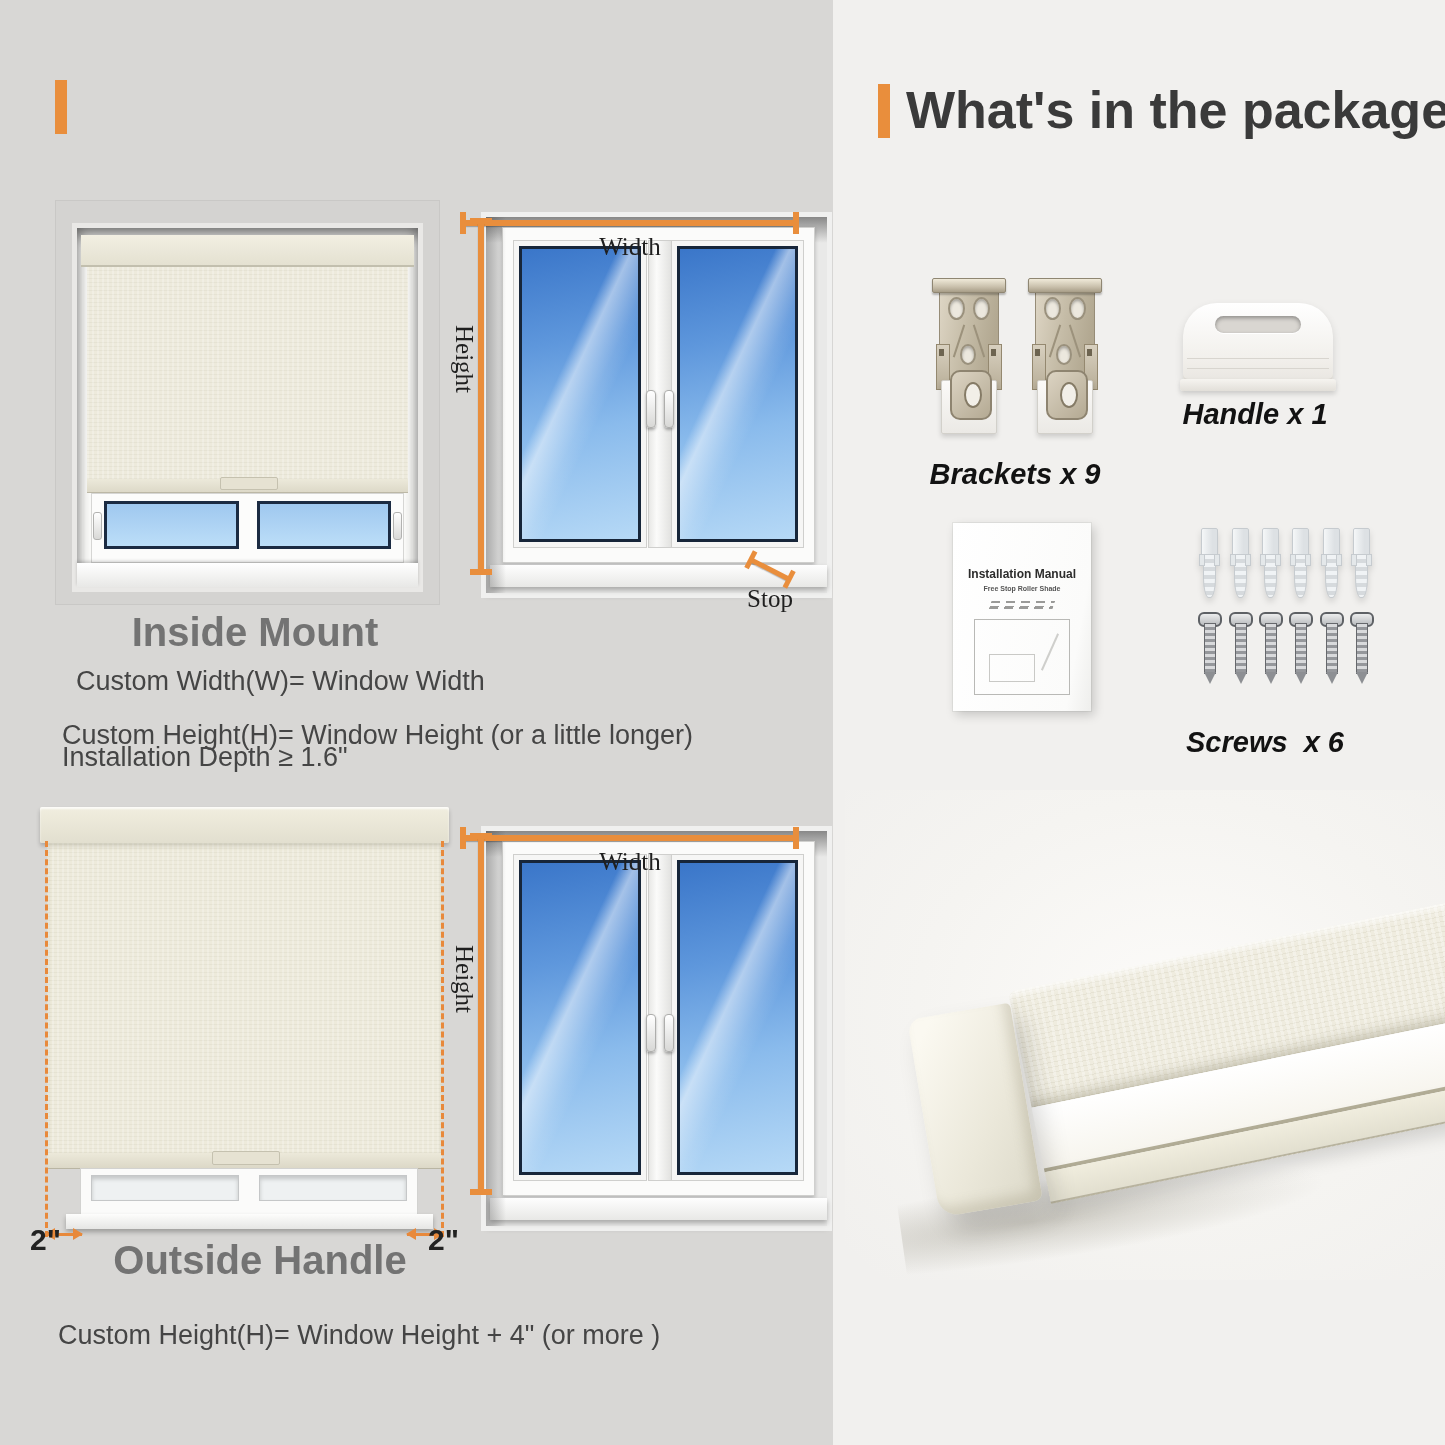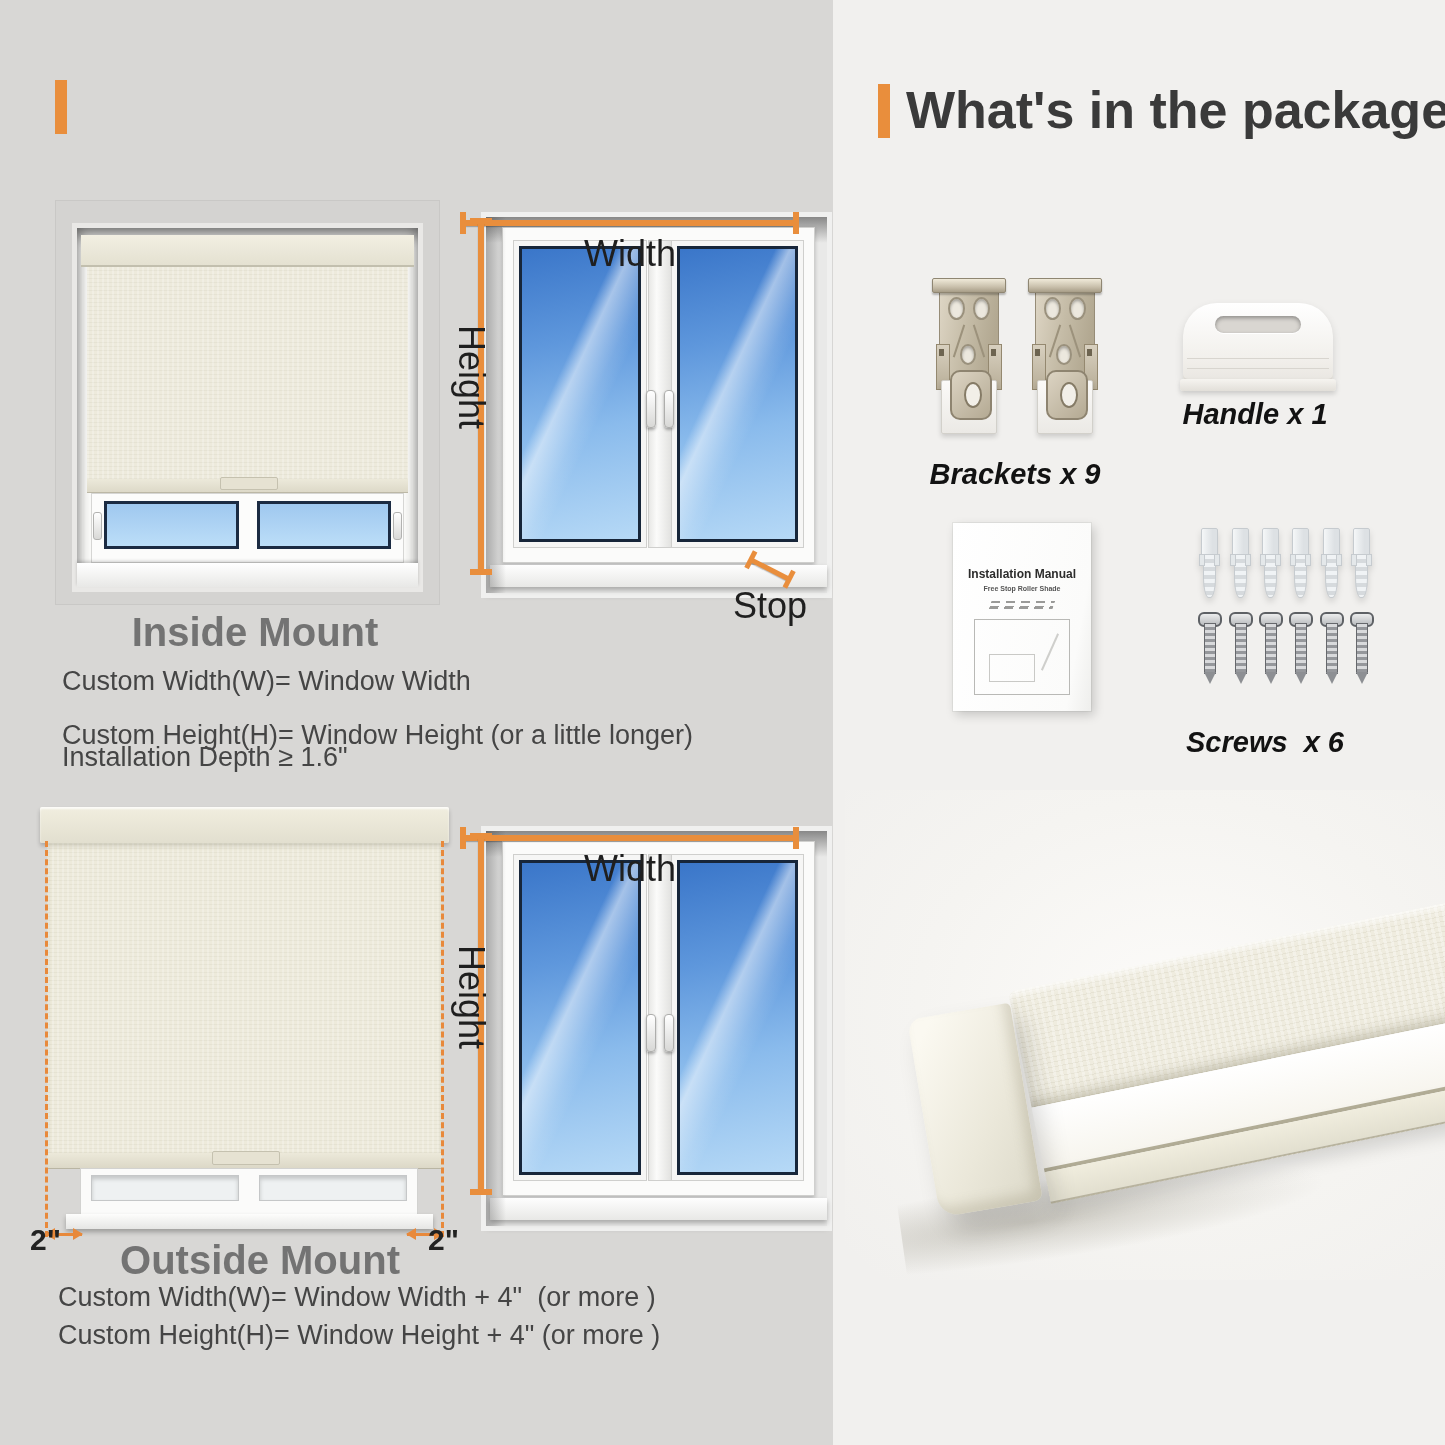--- a/index.html
+++ b/index.html
@@ -16,21 +16,21 @@
   .body-line{position:absolute;font-size:27px;color:#454545;white-space:pre-wrap;}
 
   
   .dim{position:absolute;background:#e98e3c;box-shadow:0 1px 1px rgba(0,0,0,.25);}
   .dim.h{height:6px;}
   .dim.h::before,.dim.h::after{content:"";position:absolute;top:-8px;width:6px;height:22px;background:#e98e3c;}
   .dim.h::before{left:-2px}.dim.h::after{right:-2px}
   .dim.v{width:6px;}
   .dim.v::before,.dim.v::after{content:"";position:absolute;left:-8px;width:22px;height:6px;background:#e98e3c;}
   .dim.v::before{top:-2px}.dim.v::after{bottom:-2px}
-  .dim-label{position:absolute;font-size:36px;color:#1f1f1f;}
+  .dim-label{position:absolute;font-size:25px;color:#1f1f1f;font-family:Liberation Serif, serif;}
   .rot-label{writing-mode:vertical-rl;}
   .depth-dim{position:absolute;width:44px;height:5px;background:#e98e3c;transform:rotate(27deg);box-shadow:0 1px 1px rgba(0,0,0,.25);}
   .depth-dim::before,.depth-dim::after{content:"";position:absolute;top:-7px;width:5px;height:19px;background:#e98e3c;}
   .depth-dim::before{left:-2px}.depth-dim::after{right:-2px}
 
   
   .winfig{position:absolute;}
   .reveal{position:absolute;background:#e9e9e8;box-shadow:0 0 0 5px #f0f0ef,0 2px 6px rgba(0,0,0,.18);}
   .reveal::before{content:"";position:absolute;left:0;right:0;top:0;height:26px;
     background:linear-gradient(180deg,rgba(40,40,40,.5),rgba(40,40,40,0));}
@@ -228,21 +228,21 @@
     </div>
     <div class="dim h" style="left:12px;top:15px;width:335px;"></div>
     <div class="dim-label" style="left:80px;top:28px;width:200px;text-align:center;">Width</div>
     <div class="dim v" style="left:28px;top:15px;height:353px;"></div>
     <div class="dim-label rot-label" style="left:0px;top:120px;height:170px;display:flex;align-items:center;">Height</div>
     <div class="depth-dim" style="left:298px;top:362px;"></div>
     <div class="dim-label" style="left:255px;top:380px;width:130px;text-align:center;">Stop</div>
   </div>
 
   <div class="sec-heading" style="left:55px;top:610px;width:400px;">Inside Mount</div>
-  <div class="body-line" style="left:62px;top:666px;">Custom Width(W)= Window Width</div>
+  <div class="body-line" style="left:76px;top:666px;">Custom Width(W)= Window Width</div>
   <div class="body-line" style="left:62px;top:720px;">Custom Height(H)= Window Height (or a little longer)</div>
   <div class="body-line" style="left:62px;top:742px;">Installation Depth ≥ 1.6"</div>
 
   <div class="omfig">
     <div class="om-cassette"></div>
     <div class="om-fabric"></div>
     <div class="om-rail"></div>
     <div class="om-window">
       <div class="om-pane l"></div>
       <div class="om-pane r"></div>
@@ -271,22 +271,21 @@
         </div>
       </div>
       <div class="sill"></div>
     </div>
     <div class="dim h" style="left:12px;top:20px;width:335px;"></div>
     <div class="dim-label" style="left:80px;top:33px;width:200px;text-align:center;">Width</div>
     <div class="dim v" style="left:28px;top:20px;height:358px;"></div>
     <div class="dim-label rot-label" style="left:0px;top:130px;height:170px;display:flex;align-items:center;">Height</div>
   </div>
 
-  <div class="sec-heading" style="left:60px;top:1238px;width:400px;">Outside Mount</div>
-  <div class="body-line" style="left:58px;top:1282px;">Custom Width(W)= Window Width + 4"  (or more )</div>
+  <div class="sec-heading" style="left:60px;top:1238px;width:400px;">Outside Handle</div>
   <div class="body-line" style="left:58px;top:1320px;">Custom Height(H)= Window Height + 4" (or more )</div>
 
   <div class="accent-bar" style="left:878px;top:84px;"></div>
   <div class="main-title" style="left:906px;top:80px;">What's in the package</div>
 
   <div class="bracket" style="left:937px;top:278px;">
     <div class="b-body">
         <div class="b-hole l"></div>
         <div class="b-hole r"></div>
         <div class="b-hole m"></div>

